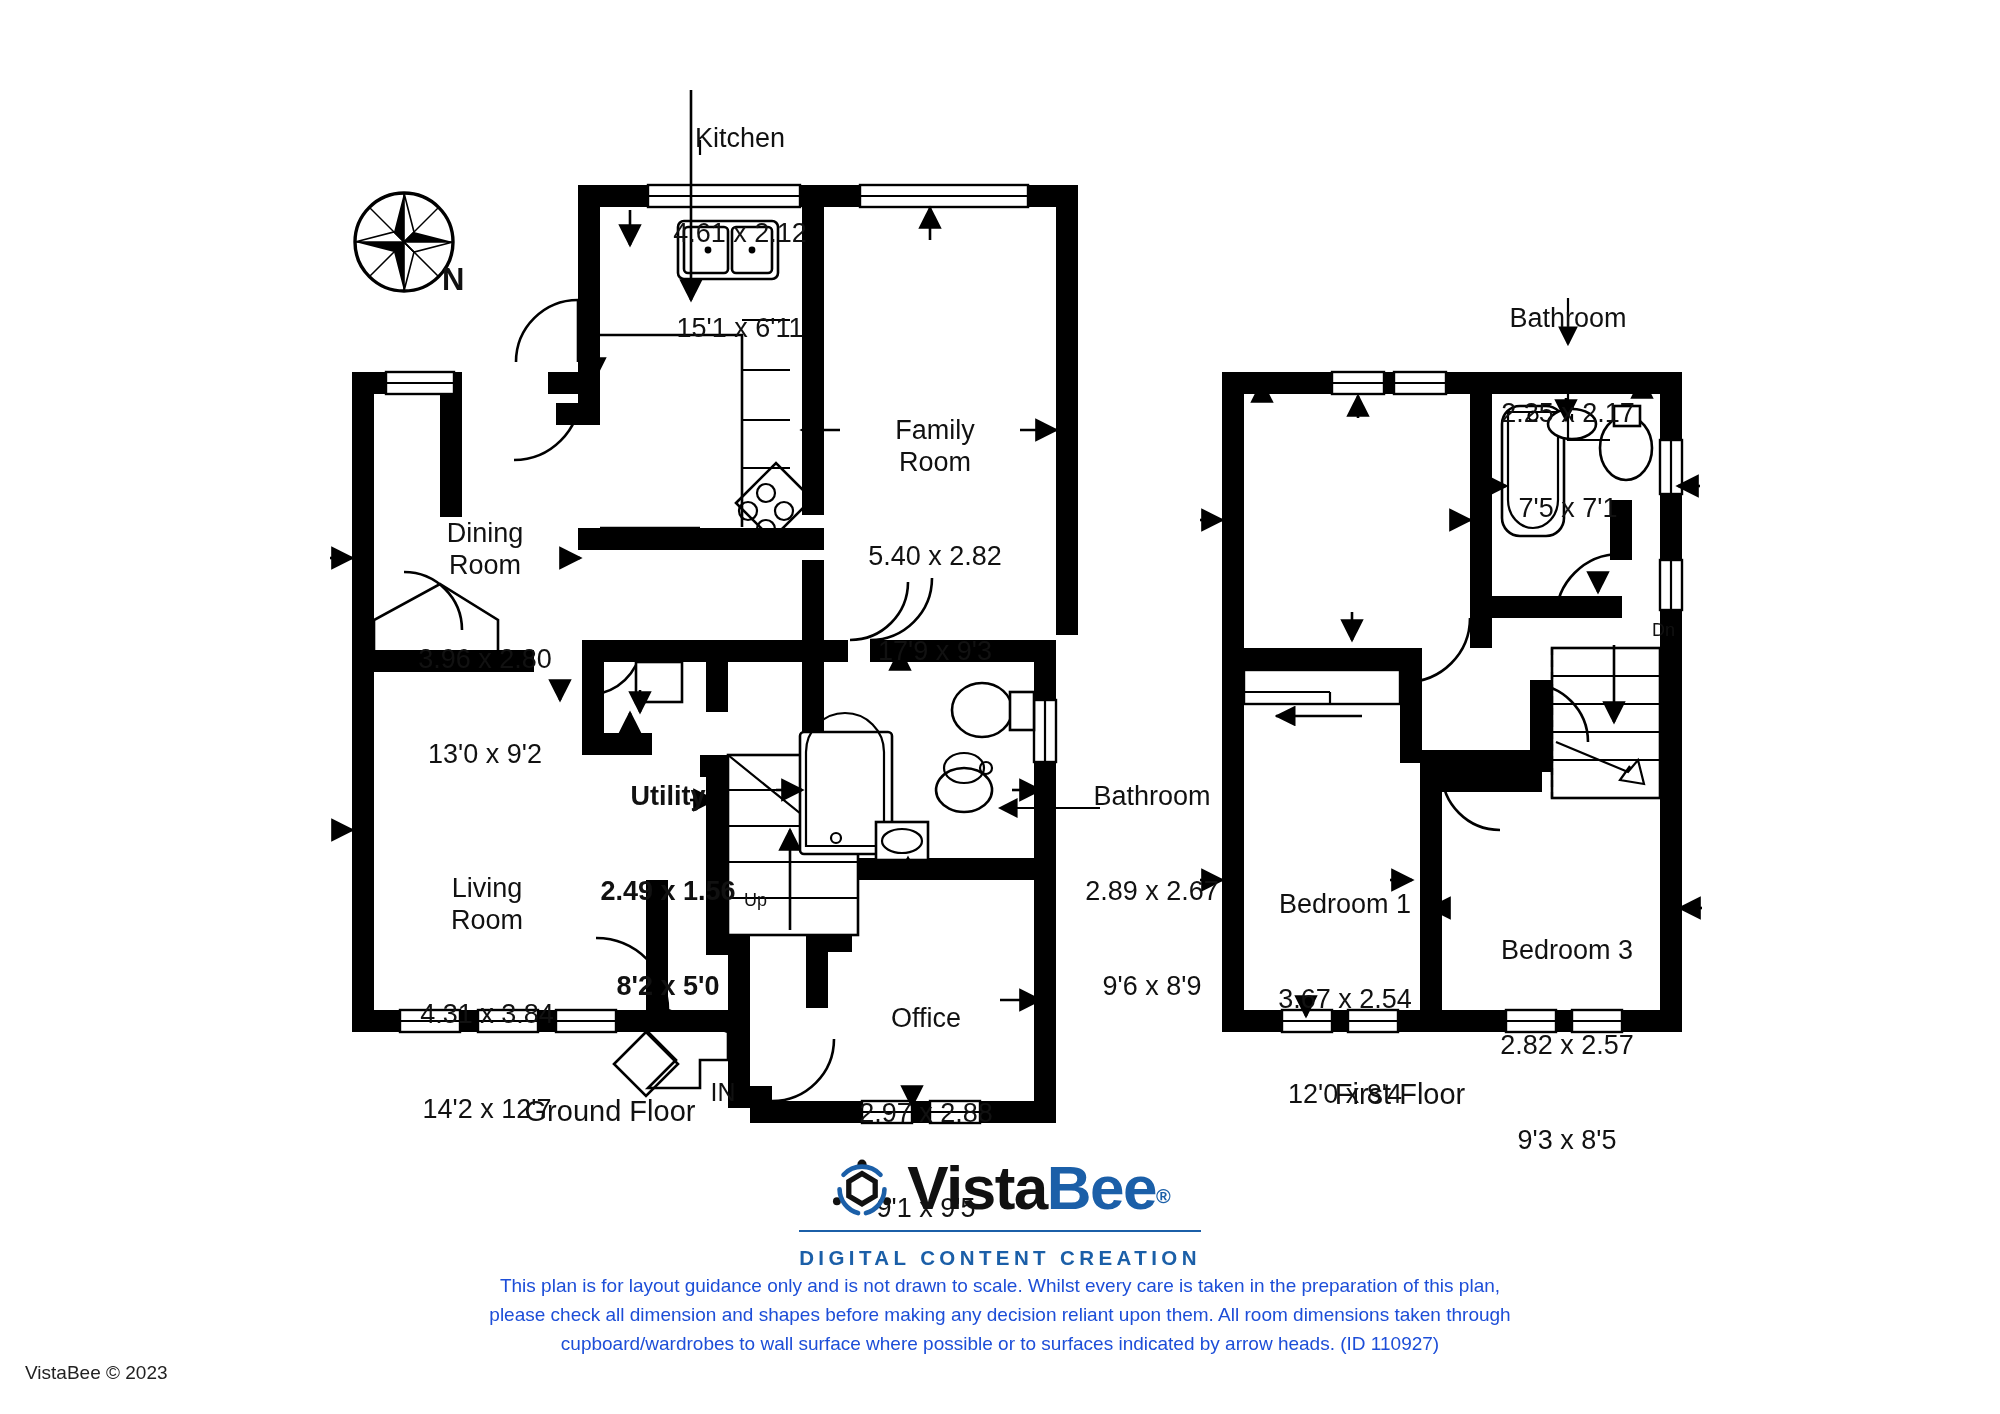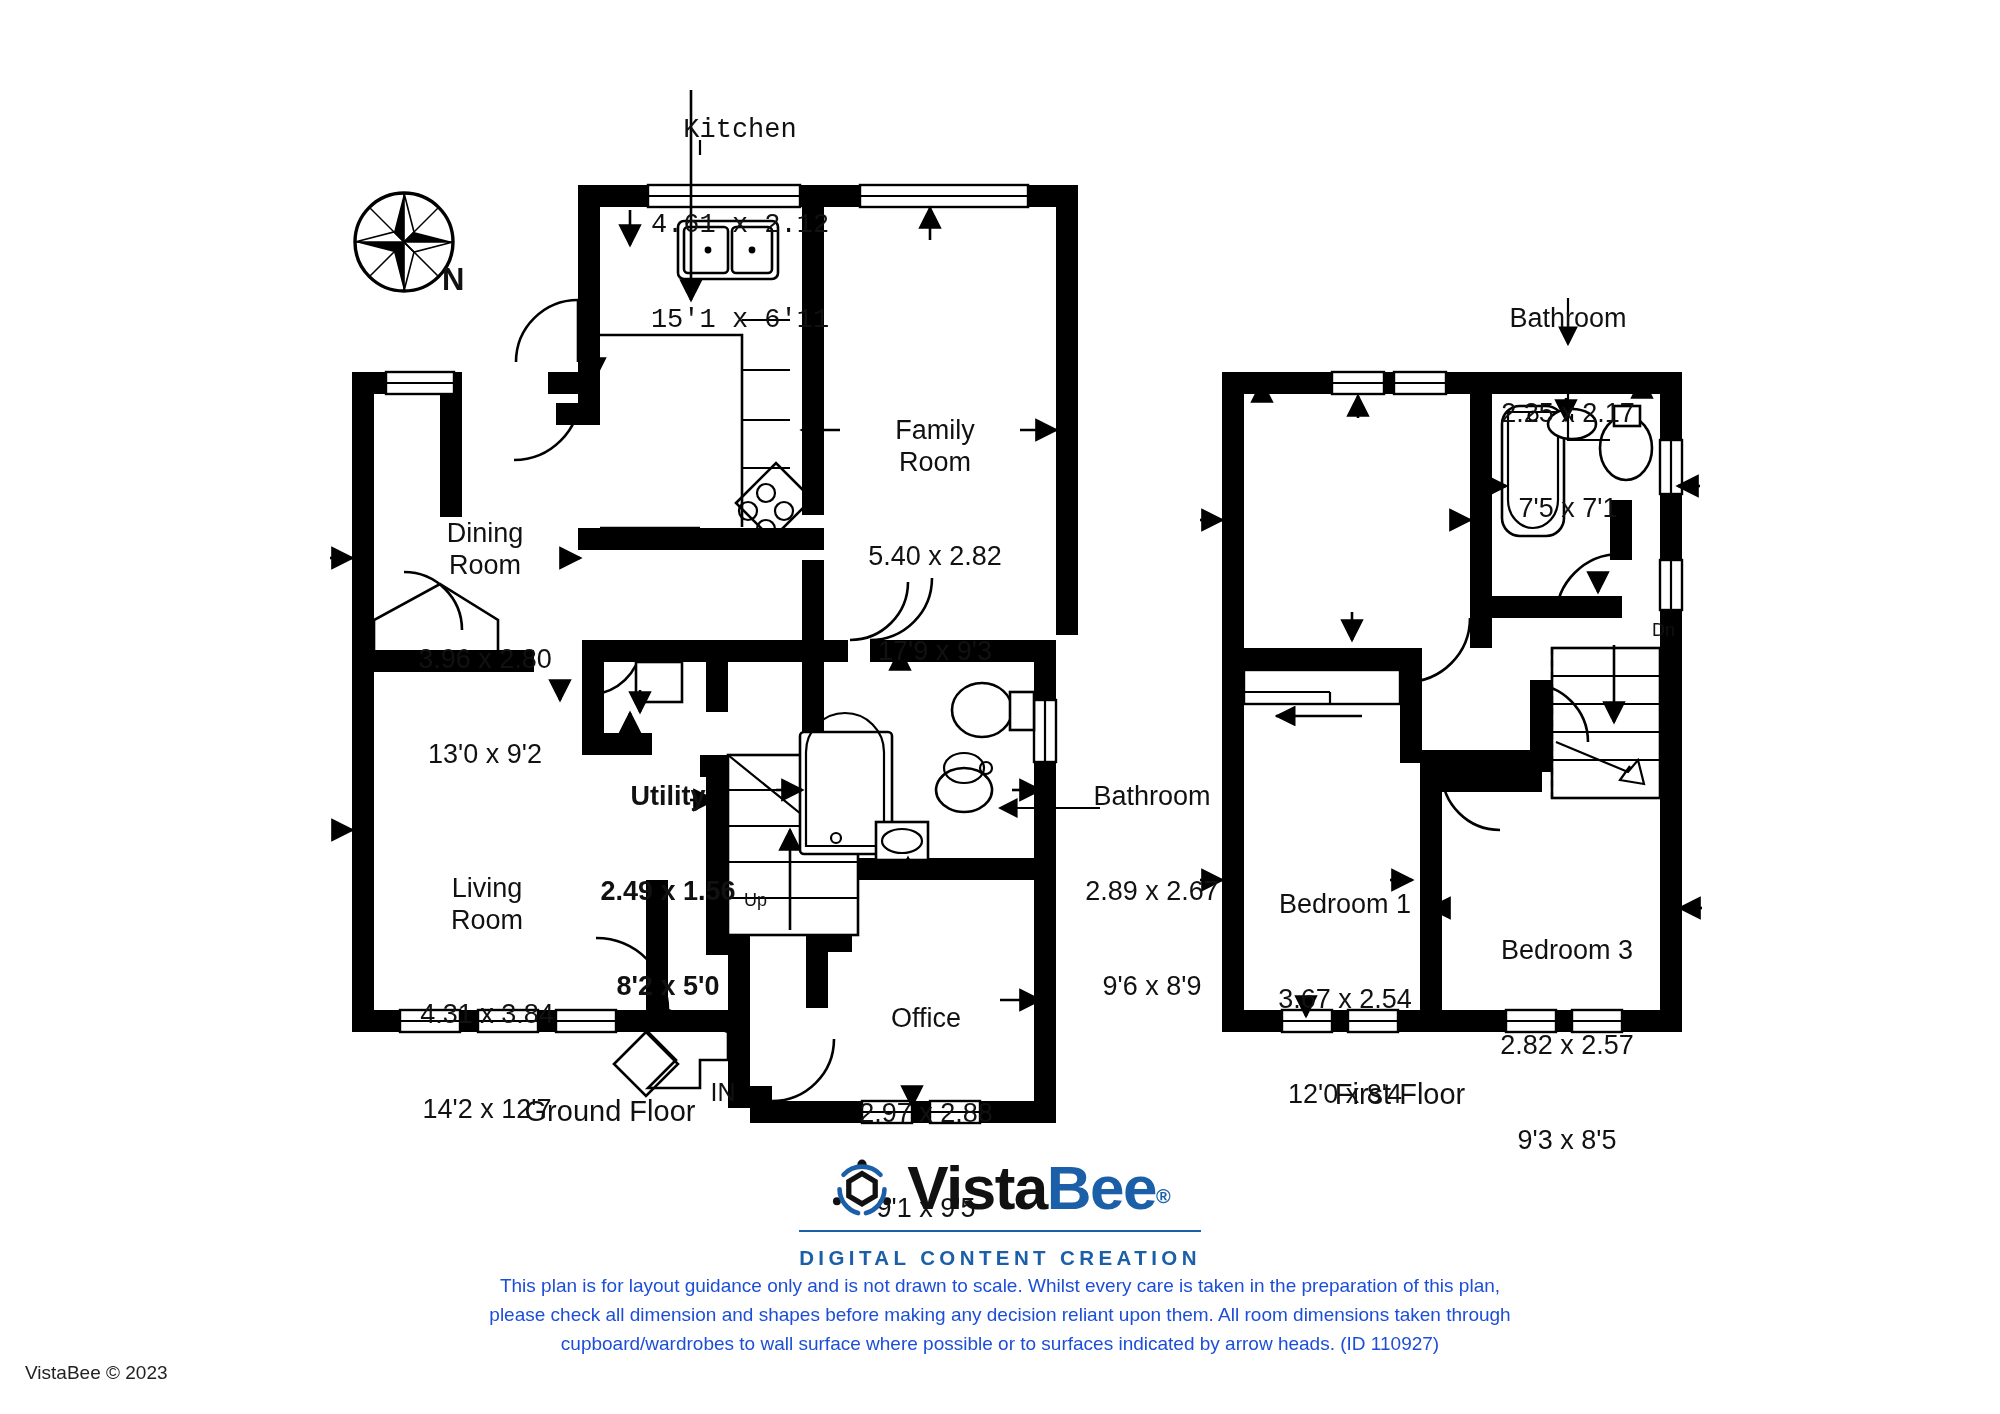--- a/index.html
+++ b/index.html
@@ -450,21 +450,21 @@
         <line x1="1390" y1="880" x2="1412" y2="880" marker-end="url(#ah)"></line>
         <line x1="1450" y1="908" x2="1430" y2="908" marker-end="url(#ah)"></line>
         <line x1="1702" y1="908" x2="1680" y2="908" marker-end="url(#ah)"></line>
         <line x1="1306" y1="998" x2="1306" y2="1016" marker-end="url(#ah)"></line>
       </g>
 
       <path class="leader" d="M1568,298 L1568,344" marker-end="url(#ah)"></path>
     </g>
   </svg>
 
-  <div class="lbl" style="left:630px; top:52px; width:220px;font-family:Liberation Mono, monospace;">
+  <div class="lbl" style="left:630px; top:60px; width:220px;">
     <span class="rn">Kitchen</span>
     <span class="dm">4.61 x 2.12</span>
     <span class="dm">15'1 x 6'11</span>
   </div>
 
   <div class="lbl" style="left:830px; top:352px; width:210px;">
     <span class="rn">Family
 Room</span>
     <span class="dm">5.40 x 2.82</span>
     <span class="dm">17'9 x 9'3</span>

